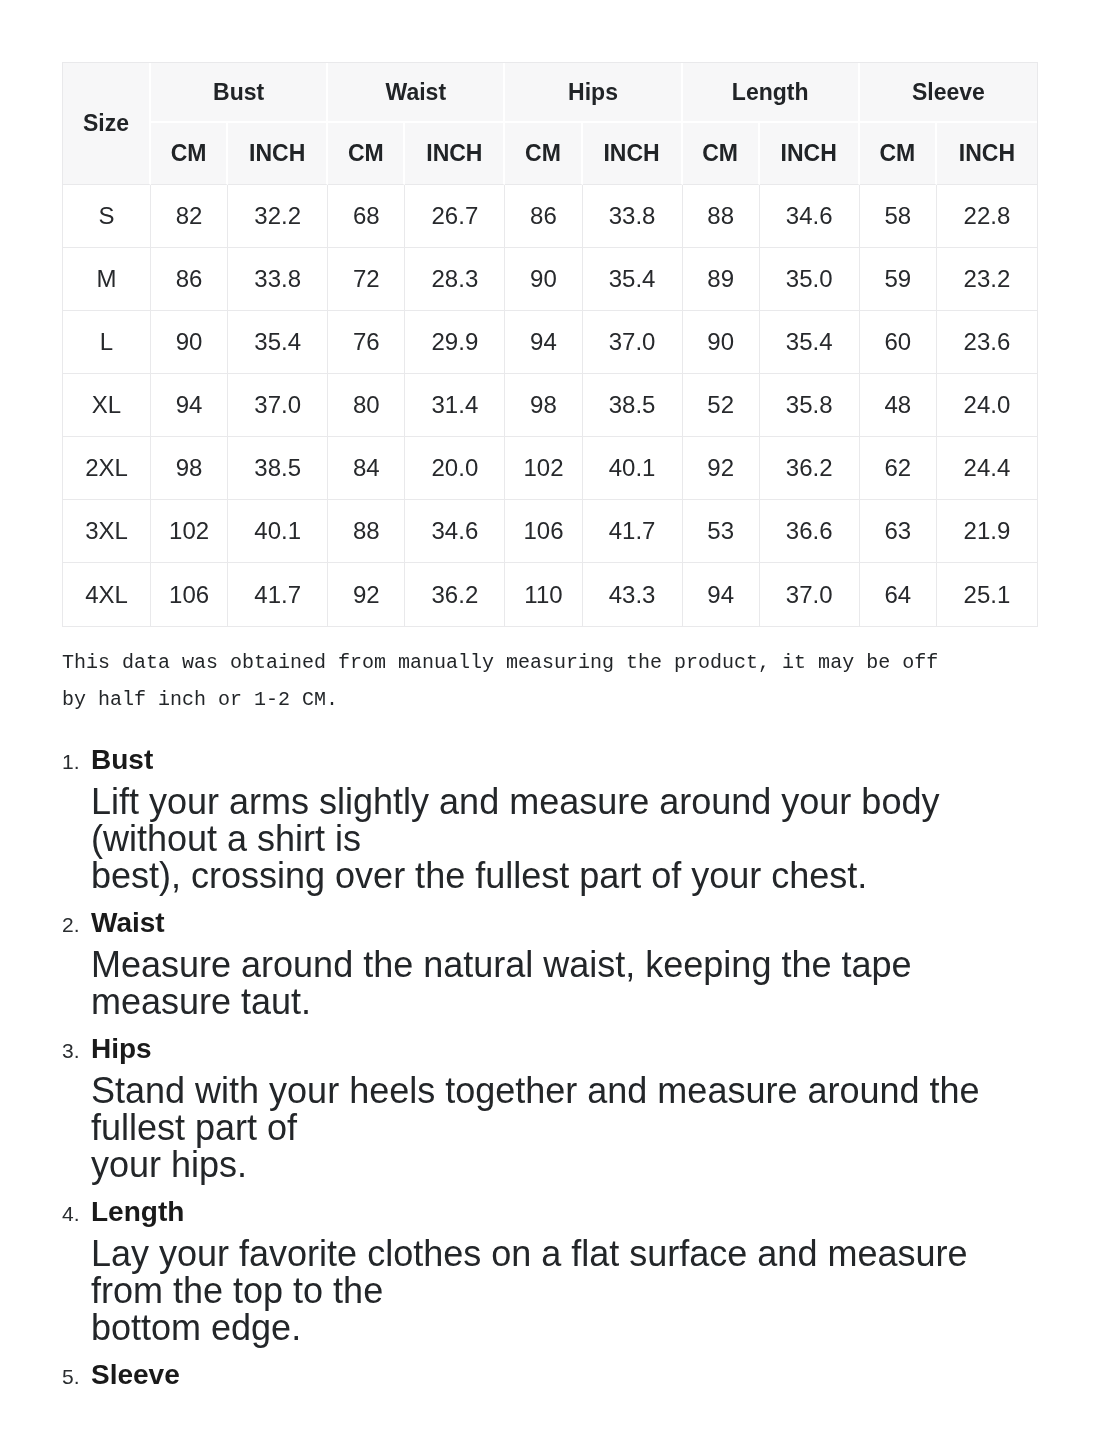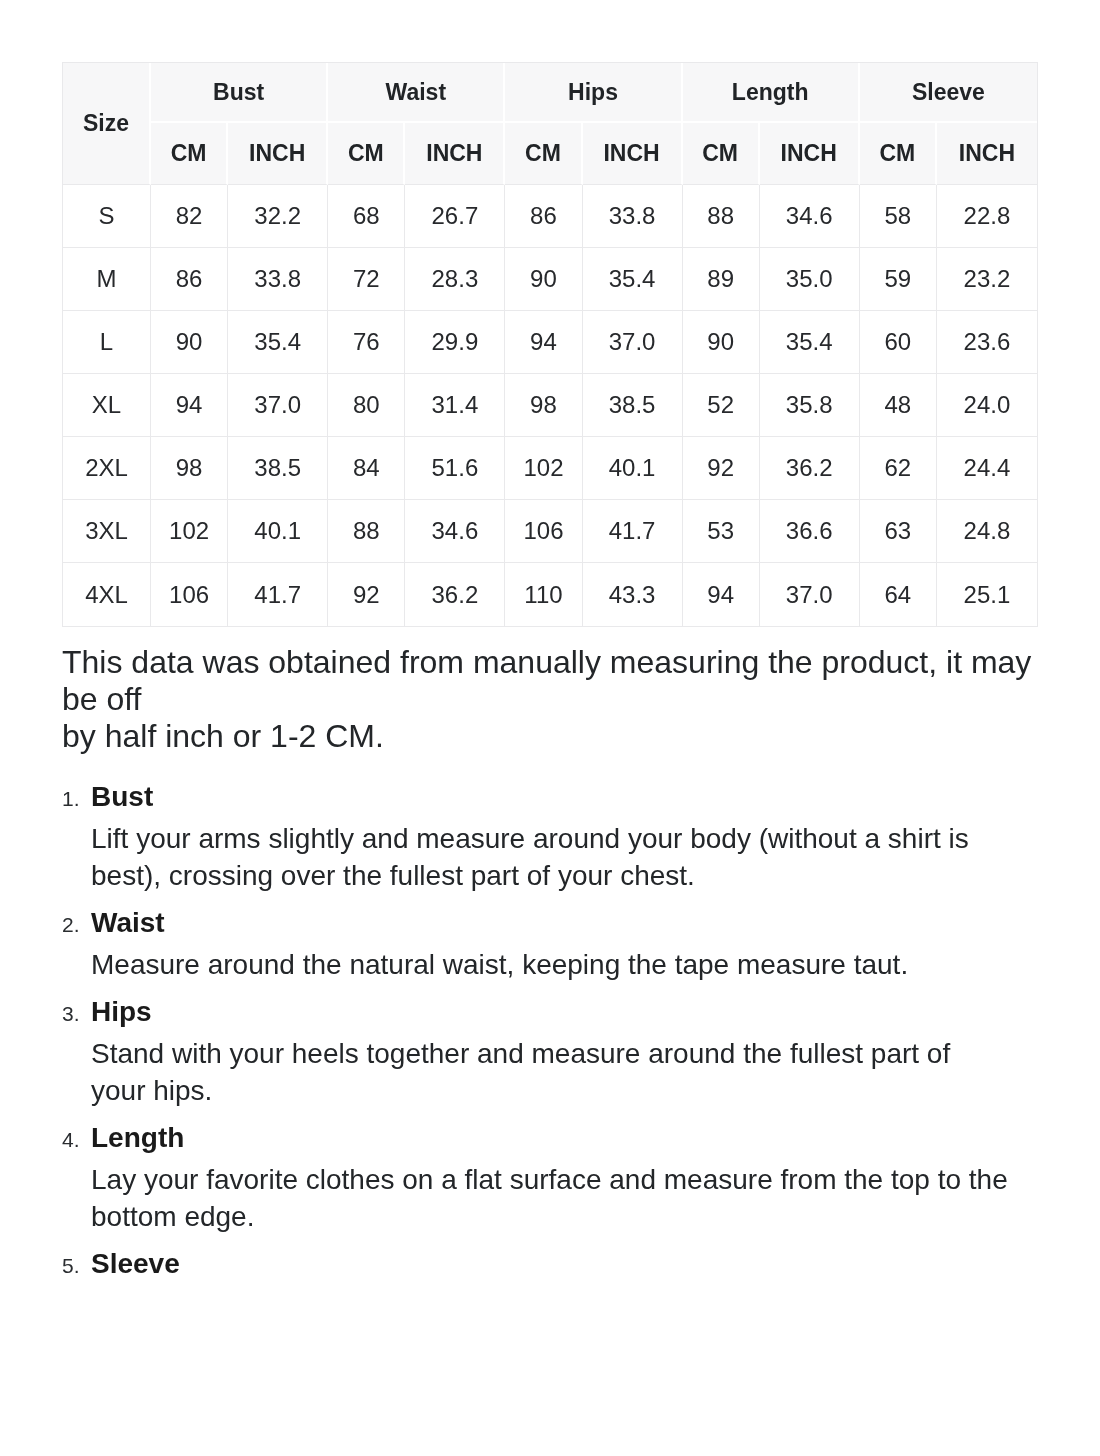--- a/index.html
+++ b/index.html
@@ -73,23 +73,24 @@
   .howto h2{
     margin:40px 0 0 0;
     font-size:37px;
     line-height:1.15;
     font-weight:bold;
     color:var(--heading);
     letter-spacing:0;
   }
   .howto .intro{
     margin:17px 0 0 0;
-    font-size:32px;
+    font-size:20px;
     line-height:37px;
     white-space:pre-line;
+    font-family:Liberation Mono, monospace;
   }
   ol.steps{
     list-style:none;
     margin:26px 0 0 0;
     padding:0;
   }
   ol.steps li{
     margin:0 0 9px 0;
   }
   .step-head{
@@ -102,21 +103,21 @@
     font-size:21px;
     color:#2a2d30;
   }
   .step-term{
     font-size:28px;
     font-weight:bold;
     color:var(--heading);
   }
   .step-desc{
     margin:7px 0 13px 29px;
-    font-size:28px;
+    font-size:36px;
     line-height:37px;
     white-space:pre-line;
   }
 </style>
 </head>
 <body>
 
 <div class="screen">
   <div class="page">
 
@@ -207,40 +208,40 @@
             <td>52</td>
             <td>35.8</td>
             <td>48</td>
             <td>24.0</td>
           </tr>
           <tr>
             <td class="size-cell">2XL</td>
             <td>98</td>
             <td>38.5</td>
             <td>84</td>
-            <td>51.6</td>
+            <td>20.0</td>
             <td>102</td>
             <td>40.1</td>
             <td>92</td>
             <td>36.2</td>
             <td>62</td>
             <td>24.4</td>
           </tr>
           <tr>
             <td class="size-cell">3XL</td>
             <td>102</td>
             <td>40.1</td>
             <td>88</td>
             <td>34.6</td>
             <td>106</td>
             <td>41.7</td>
             <td>53</td>
             <td>36.6</td>
             <td>63</td>
-            <td>24.8</td>
+            <td>21.9</td>
           </tr>
           <tr>
             <td class="size-cell">4XL</td>
             <td>106</td>
             <td>41.7</td>
             <td>92</td>
             <td>36.2</td>
             <td>110</td>
             <td>43.3</td>
             <td>94</td>

